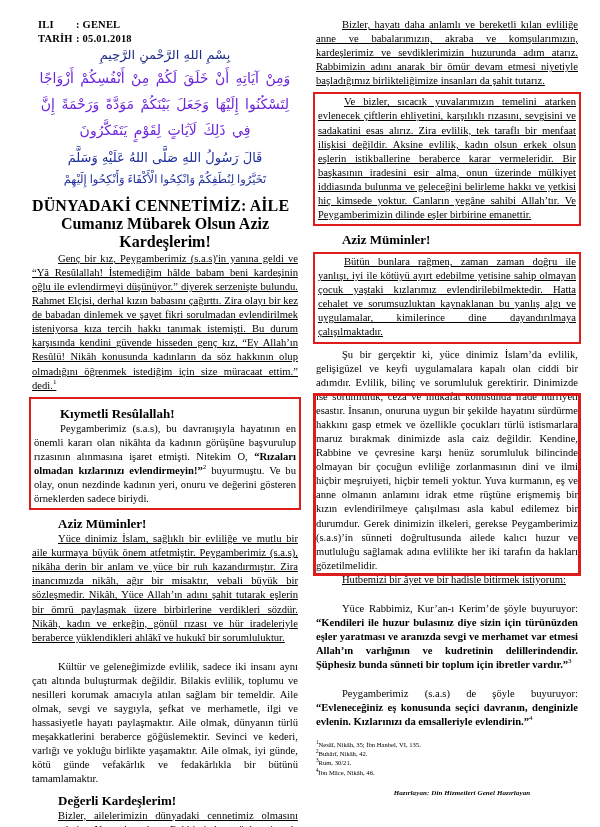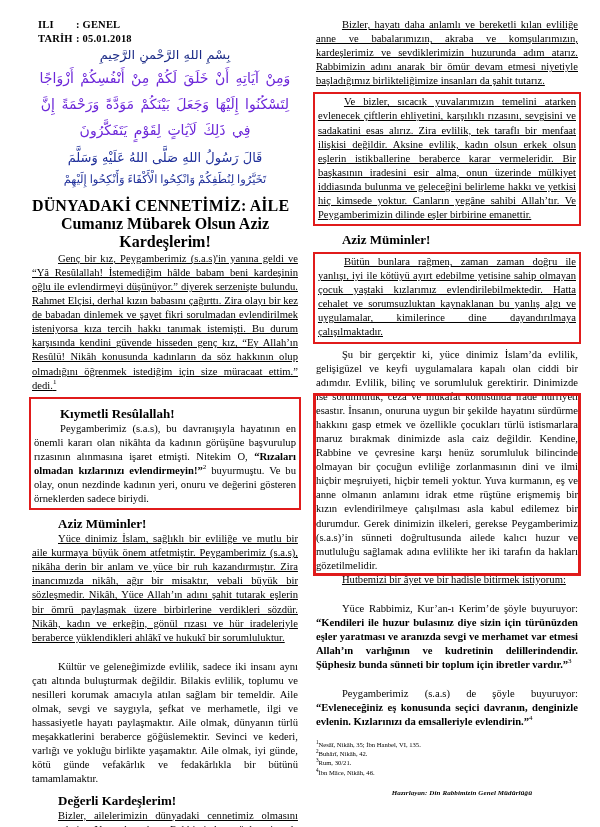--- a/index.html
+++ b/index.html
@@ -232,17 +232,17 @@
 
       <p class="body"><span>Peygamberimiz (s.a.s) de şöyle buyuruyor: </span><span class="bold">“Evleneceğiniz eş konusunda seçici davranın, denginizle evlenin. Kızlarınızı da emsalleriyle evlendirin.”</span><sup>4</sup></p>
 
       <div class="footnotes">
         <div><sup>1</sup><span>Nesâî, Nikâh, 35; İbn Hanbel, VI, 135.</span></div>
         <div><sup>2</sup><span>Buhârî, Nikâh, 42.</span></div>
         <div><sup>3</sup><span>Rum, 30/21.</span></div>
         <div><sup>4</sup><span>İbn Mâce, Nikâh, 46.</span></div>
       </div>
 
-      <div class="footer-credit">Hazırlayan: Din Rabbimizin Genel Müdürlüğü</div>
+      <div class="footer-credit">Hazırlayan: Din Hizmetleri Genel Hazırlayan</div>
 
     </div>
   </div>
 </div>
 
 </body></html>

